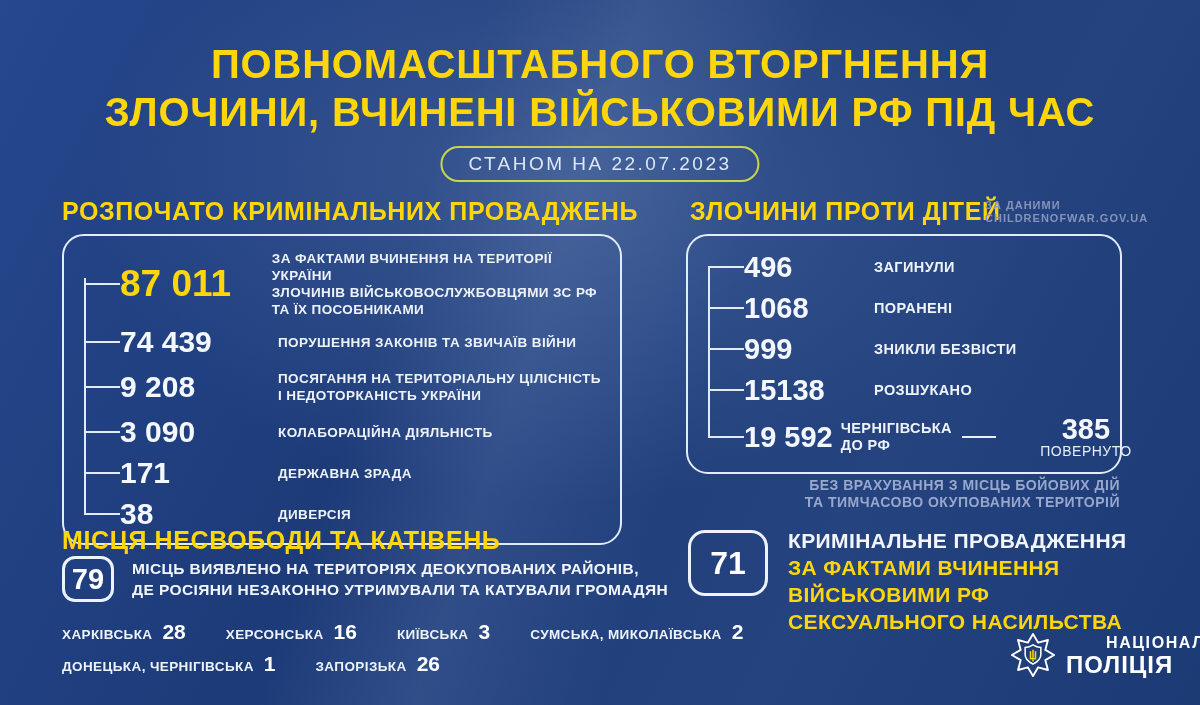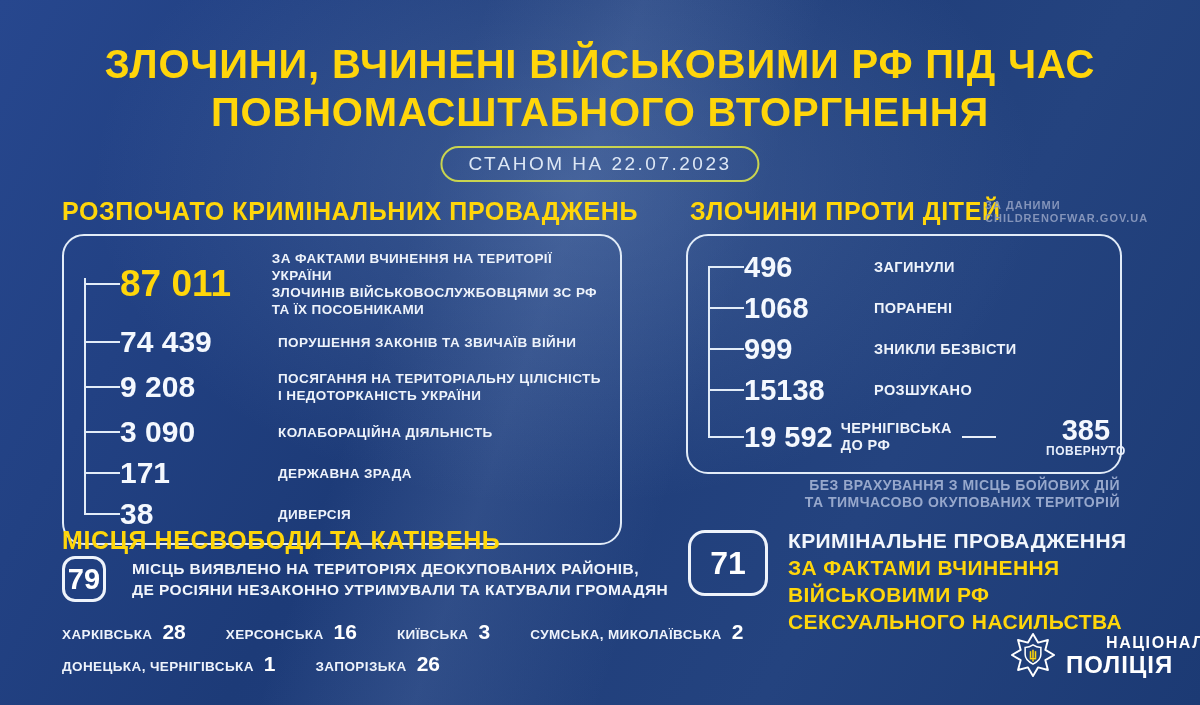--- a/index.html
+++ b/index.html
@@ -41,29 +41,29 @@
   .p-right { left:686px; top:234px; width:436px; }
   .p-right .num { width:122px; font-size:29px; }
   .p-right .lbl { font-size:14.5px; line-height:17px; margin-left:8px; }
   .p-right .prow { margin-bottom:7px; min-height:34px; }
   .p-right .prow.r5 { min-height:46px; margin-bottom:0; }
   .p-right .tree { top:31px; bottom:34px; }
   .dep-group { display:flex; align-items:center; flex:1; }
   .dash { width:34px; height:2px; background:#e9eff9; margin:0 8px 0 10px; }
   .ret  { margin-left:auto; text-align:center; }
   .ret .num { font-size:29px; line-height:27px; }
-  .ret .sub { font-size:12px; font-weight:bold; letter-spacing:0.5px; color:#e7eefb; }
+  .ret .sub { font-size:14px; font-weight:normal; letter-spacing:0.5px; color:#e7eefb; }
   .src-note { position:absolute; left:985px; top:199px; font-size:11px; line-height:13px;
               letter-spacing:1px; color:#8494ba; font-weight:bold; white-space:pre-line; }
   .footnote { position:absolute; right:80px; top:477px; text-align:right; color:#97a8cc;
               font-weight:bold; font-size:14px; line-height:17px; letter-spacing:0.5px; white-space:pre-line; }
   
   .badge { position:absolute; border:3px solid #eef3fb; color:#fff; font-weight:bold;
            display:flex; align-items:center; justify-content:center; }
-  .badge79 { left:62px; top:556px; width:44px; height:46px; border-radius:13px; font-size:29px; }
+  .badge79 { left:62px; top:556px; width:52px; height:46px; border-radius:13px; font-size:29px; }
   .det-desc { position:absolute; left:132px; top:558px; width:560px; color:#f2f6fc; font-weight:bold;
               font-size:15.5px; line-height:21px; letter-spacing:0.4px; white-space:pre-line; }
   .regions-row { position:absolute; left:62px; display:flex; align-items:baseline; }
   .rr1 { top:620px; } .rr2 { top:652px; }
   .region { display:flex; align-items:baseline; margin-right:40px; }
   .region-name { font-size:13.5px; font-weight:bold; letter-spacing:0.4px; color:#eef3fb; }
   .region-value { font-size:21px; font-weight:bold; margin-left:10px; color:#fff; }
   
   .badge71 { left:688px; top:530px; width:80px; height:66px; border-radius:17px; font-size:32px; }
   .sv-text { position:absolute; left:788px; top:527px; font-weight:bold; font-size:21px; line-height:27px; letter-spacing:0.4px; }
@@ -72,22 +72,22 @@
   .logo-txt { margin-left:10px; color:#fff; }
   .logo-top { font-size:16px; font-weight:bold; letter-spacing:1.6px;padding-left:40px; }
   .logo-bottom { font-size:24px; font-weight:bold; letter-spacing:1px; line-height:25px; }
 </style>
 </head>
 <body>
 
 <div class="canvas">
 
   <div class="ttl">
+    <div>ПОВНОМАСШТАБНОГО ВТОРГНЕННЯ</div>
     <div>ЗЛОЧИНИ, ВЧИНЕНІ ВІЙСЬКОВИМИ РФ ПІД ЧАС</div>
-    <div>ПОВНОМАСШТАБНОГО ВТОРГНЕННЯ</div>
   </div>
 
   <div class="pill">СТАНОМ НА 22.07.2023</div>
 
   <div class="sec-h" style="left:62px; top:197px;">РОЗПОЧАТО КРИМІНАЛЬНИХ ПРОВАДЖЕНЬ</div>
 
   <div class="panel p-left">
     <div class="tree"></div>
     <div class="prow r1">
       <div class="tick"></div>

